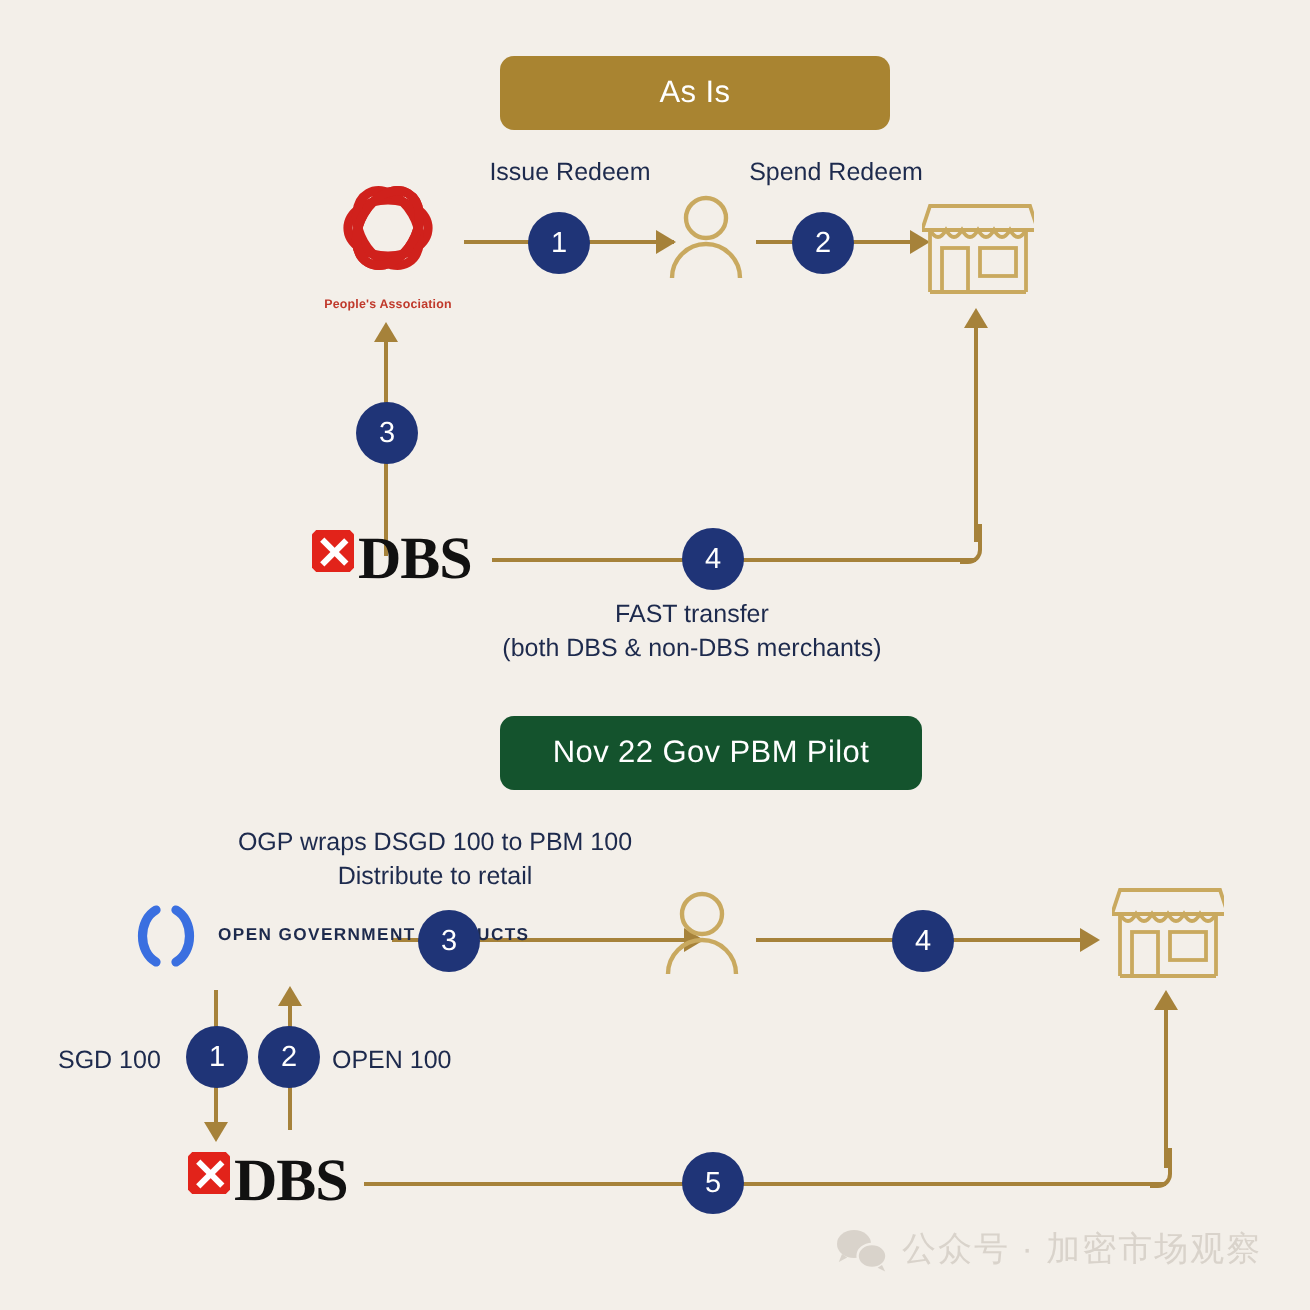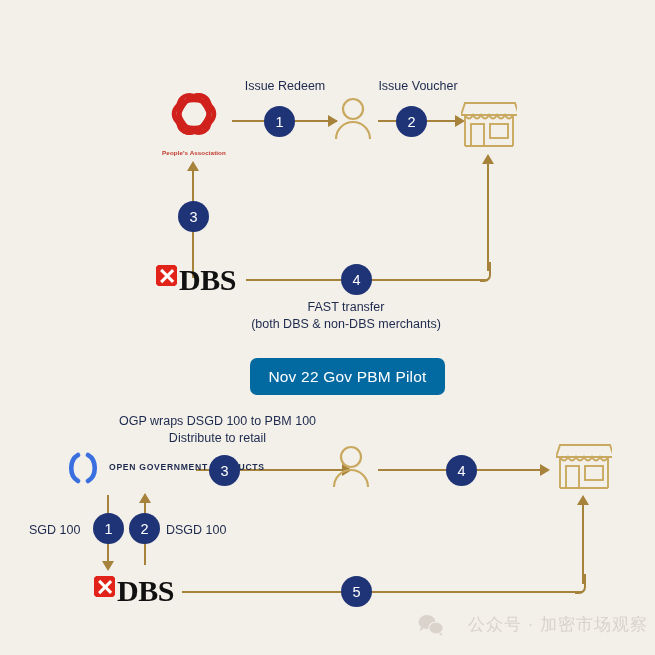--- a/index.html
+++ b/index.html
@@ -31,22 +31,22 @@
     color: #ffffff;
     font-size: 15.5px;
     letter-spacing: 0.2px;
     font-weight: 400;
   }
   .banner-asis {
     left: 250px; top: 28px; width: 195px; height: 37px;
     background: #a98431;
   }
   .banner-pilot {
-    left: 250px; top: 358px; width: 195px; height: 37px;
-    background: #0369a1;
+    left: 250px; top: 358px; width: 211px; height: 37px;
+    background: #14532d;
   }
 
   
   .step {
     position: absolute;
     width: 31px; height: 31px;
     border-radius: 50%;
     background: #1f3477;
     color: #ffffff;
     display: flex;
@@ -180,35 +180,38 @@
     color: #1d2a4d;
     line-height: 1.42;
     letter-spacing: 0.7px;
   }
 
   
   .watermark {
     position: absolute;
     display: flex;
     align-items: center;
-    gap: 24px;
+    gap: 7px;
     color: #d9d3cb;
     z-index: 7;
   }
   .watermark-text {
     font-size: 17px;
     letter-spacing: 1px;
     color: #d9d3cb;
   }
 </style>
 </head>
 <body>
 
 <div id="canvas">
 
+  <div class="banner banner-asis">
+    <span>As Is</span>
+  </div>
 
   <div class="icon-wrap" style="left:158px; top:86px; width:72px; height:68px;">
     <svg width="72" height="56" viewBox="0 0 72 56">
       <g fill="none" stroke="#d0211c" stroke-width="4.6">
         <ellipse cx="36" cy="28" rx="14" ry="20" transform="rotate(30 36 28)"></ellipse>
         <ellipse cx="36" cy="28" rx="14" ry="20" transform="rotate(90 36 28)"></ellipse>
         <ellipse cx="36" cy="28" rx="14" ry="20" transform="rotate(150 36 28)"></ellipse>
         <ellipse cx="36" cy="28" rx="14" ry="20" transform="rotate(210 36 28)"></ellipse>
       </g>
     </svg>
@@ -222,21 +225,21 @@
 
   <div class="icon-wrap" style="left:332px; top:96px;">
     <svg width="42" height="44" viewBox="0 0 42 44">
       <circle cx="21" cy="13" r="10" fill="none" stroke="#c9a95f" stroke-width="2.2"></circle>
       <path d="M4 43 a17 17 0 0 1 34 0" fill="none" stroke="#c9a95f" stroke-width="2.2"></path>
     </svg>
   </div>
 
   <div class="hline" style="left:378px; top:120px; width:85px;"></div>
   <div class="arrow-r" style="left:455px; top:115px;"></div>
-  <div class="lbl center" style="left:338px; top:78px; width:160px;">Issue Voucher</div>
+  <div class="lbl center" style="left:338px; top:78px; width:160px;">Spend Redeem</div>
   <div class="step" style="left:396px; top:106px;">2</div>
 
   <div class="icon-wrap" style="left:461px; top:95px;">
     <svg width="56" height="54" viewBox="0 0 56 54">
       <g fill="none" stroke="#c9a95f" stroke-width="1.9">
         <path d="M3 8 h50 l4 12 H-1 Z" transform="translate(1,0)"></path>
         <path d="M4 20 v31 M52 20 v31 M4 51 h48"></path>
         <path d="M12 20 v0 M20 20 v0"></path>
         <path d="M4 20 q4 7 8 0 q4 7 8 0 q4 7 8 0 q4 7 8 0 q4 7 8 0 q4 7 8 0"></path>
         <rect x="10" y="29" width="13" height="22"></rect>
@@ -308,21 +311,21 @@
   </div>
 
   <div class="vline" style="left:107px; top:495px; height:68px;"></div>
   <div class="arrow-d" style="left:102px; top:561px;"></div>
   <div class="step" style="left:93px; top:513px;">1</div>
   <div class="lbl" style="left:29px; top:522px; width:62px;">SGD 100</div>
 
   <div class="vline" style="left:144px; top:502px; height:63px;"></div>
   <div class="arrow-u" style="left:139px; top:493px;"></div>
   <div class="step" style="left:129px; top:513px;">2</div>
-  <div class="lbl" style="left:166px; top:522px; width:80px;">DSGD 100</div>
+  <div class="lbl" style="left:166px; top:522px; width:80px;">OPEN 100</div>
 
   <div class="dbs" style="left:94px; top:576px;">
     <div class="dbs-mark"></div>
     <div class="dbs-text">DBS</div>
   </div>
 
   <div class="hline" style="left:182px; top:591px; width:401px;"></div>
   <div class="corner" style="left:575px; top:574px; width:9px; height:18px;"></div>
   <div class="vline" style="left:582px; top:504px; height:80px;"></div>
   <div class="arrow-u" style="left:577px; top:495px;"></div>

